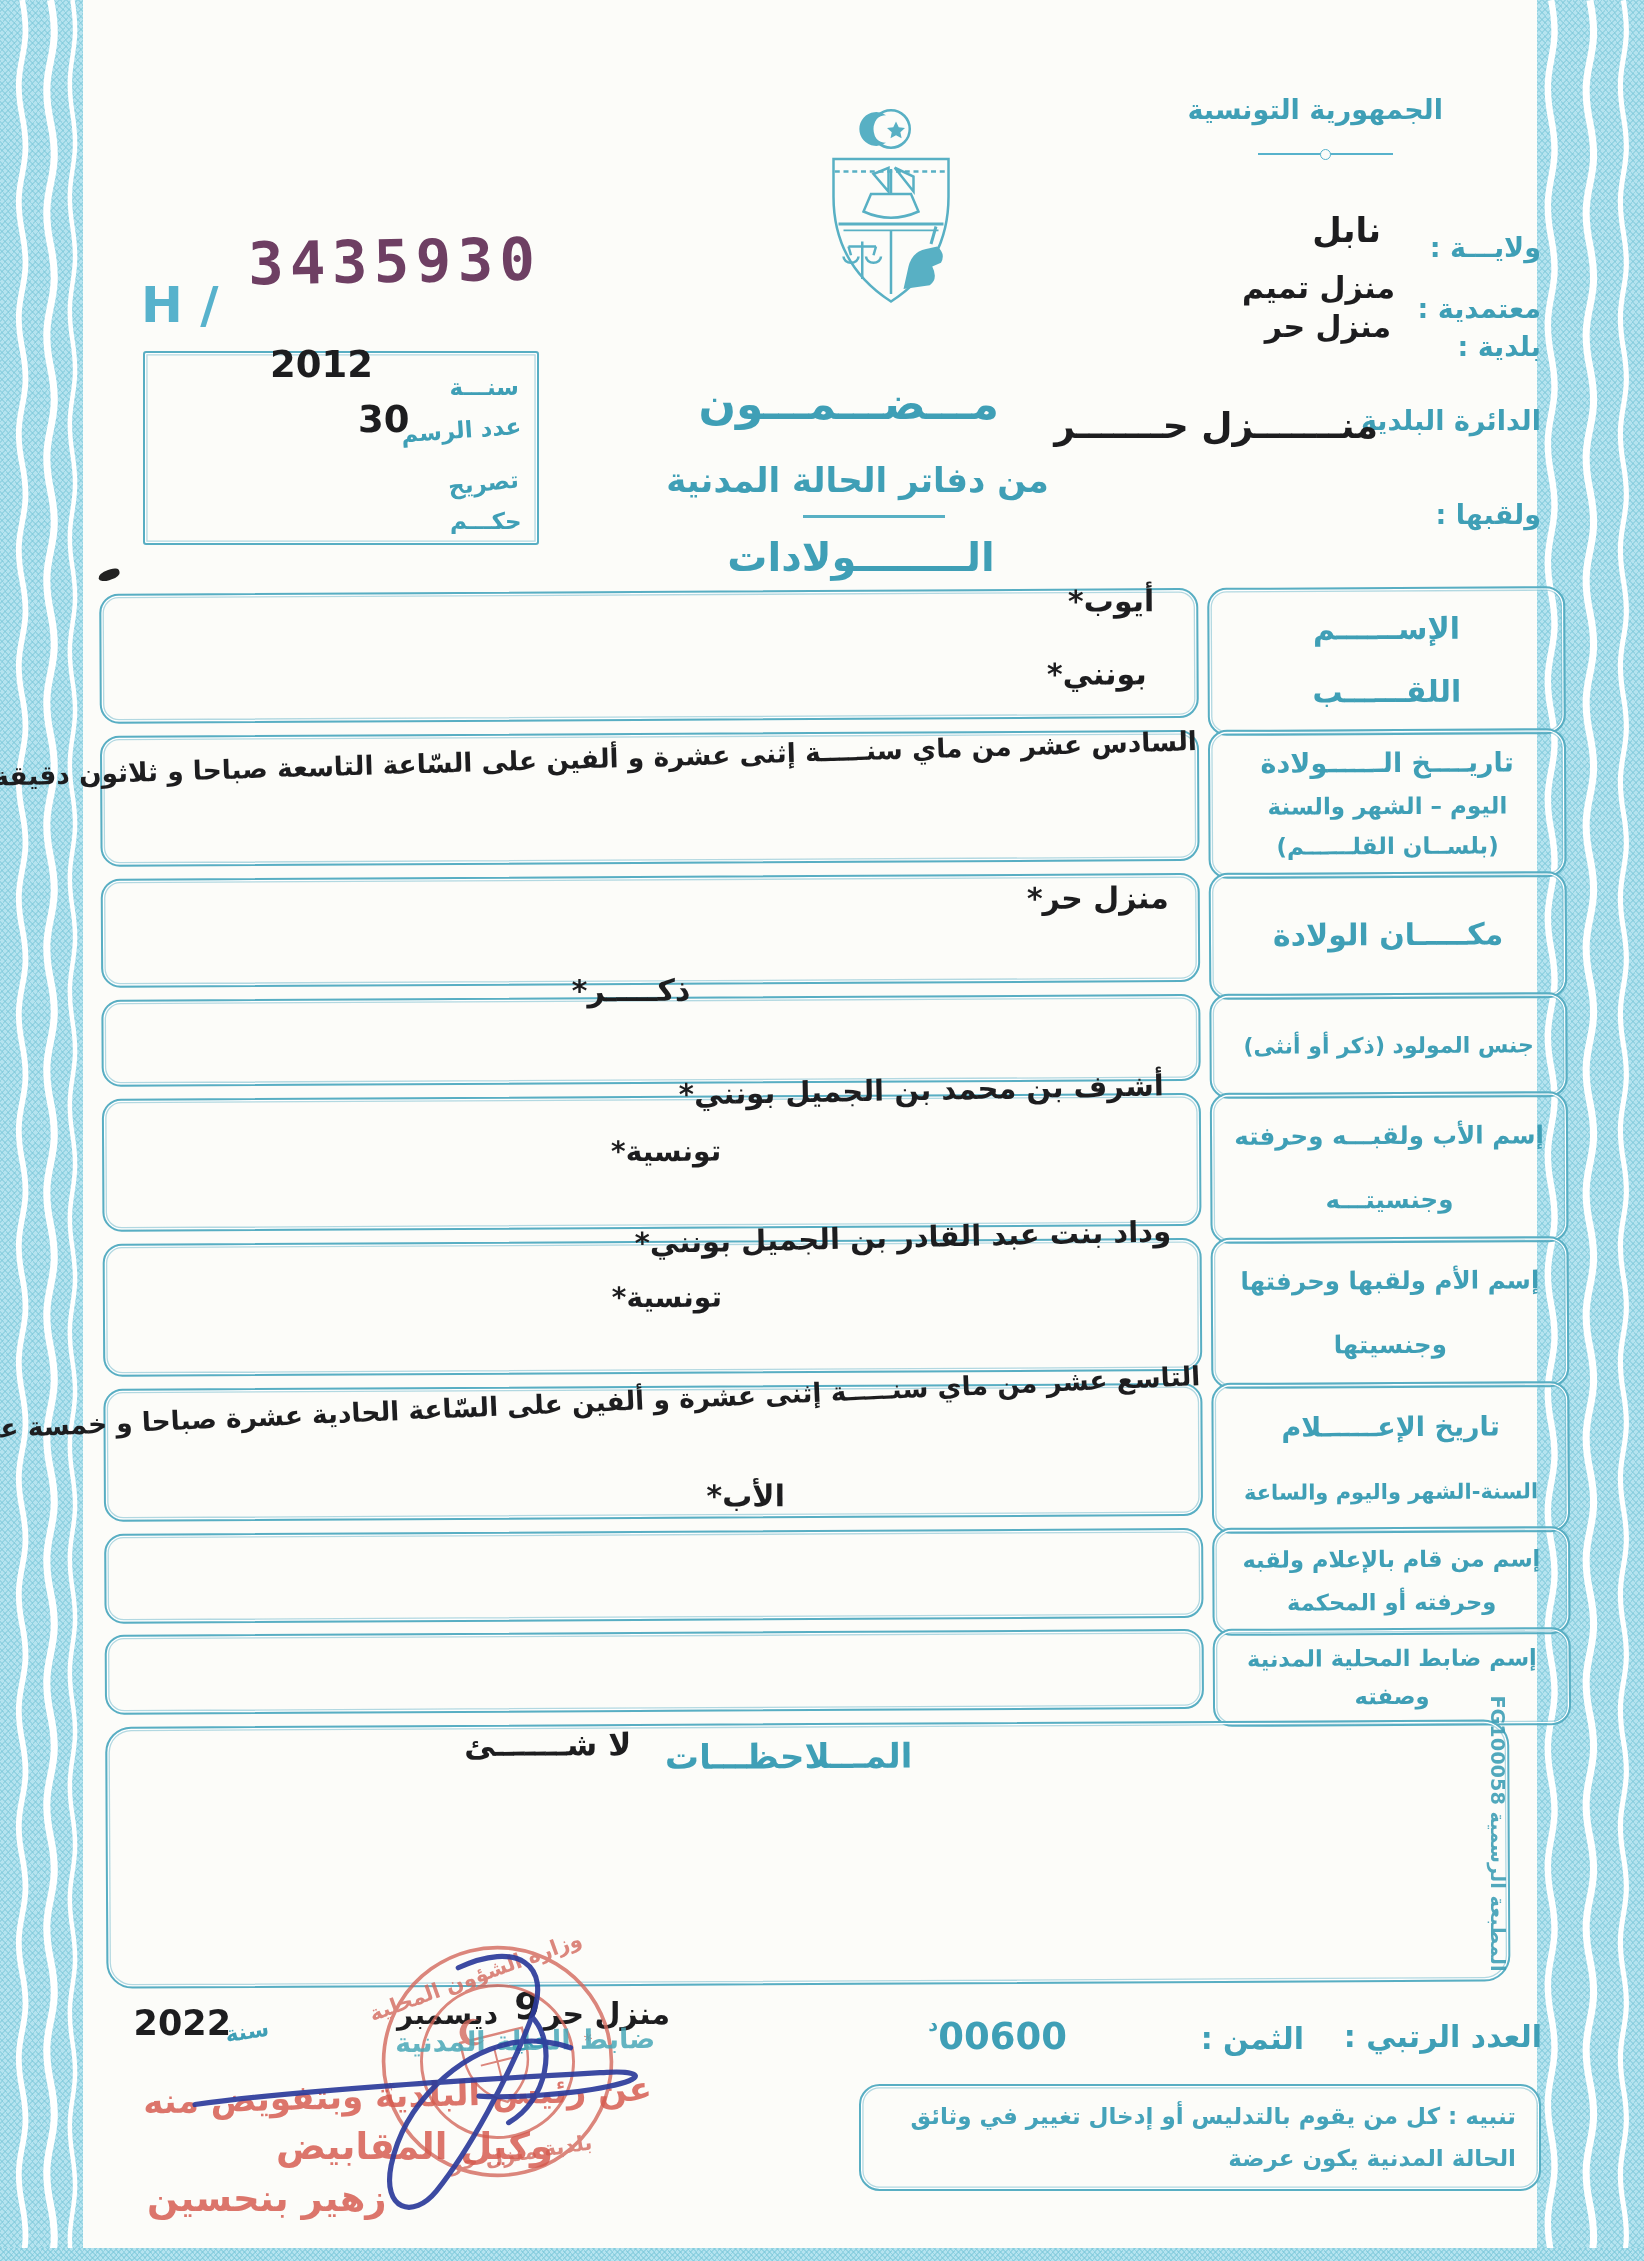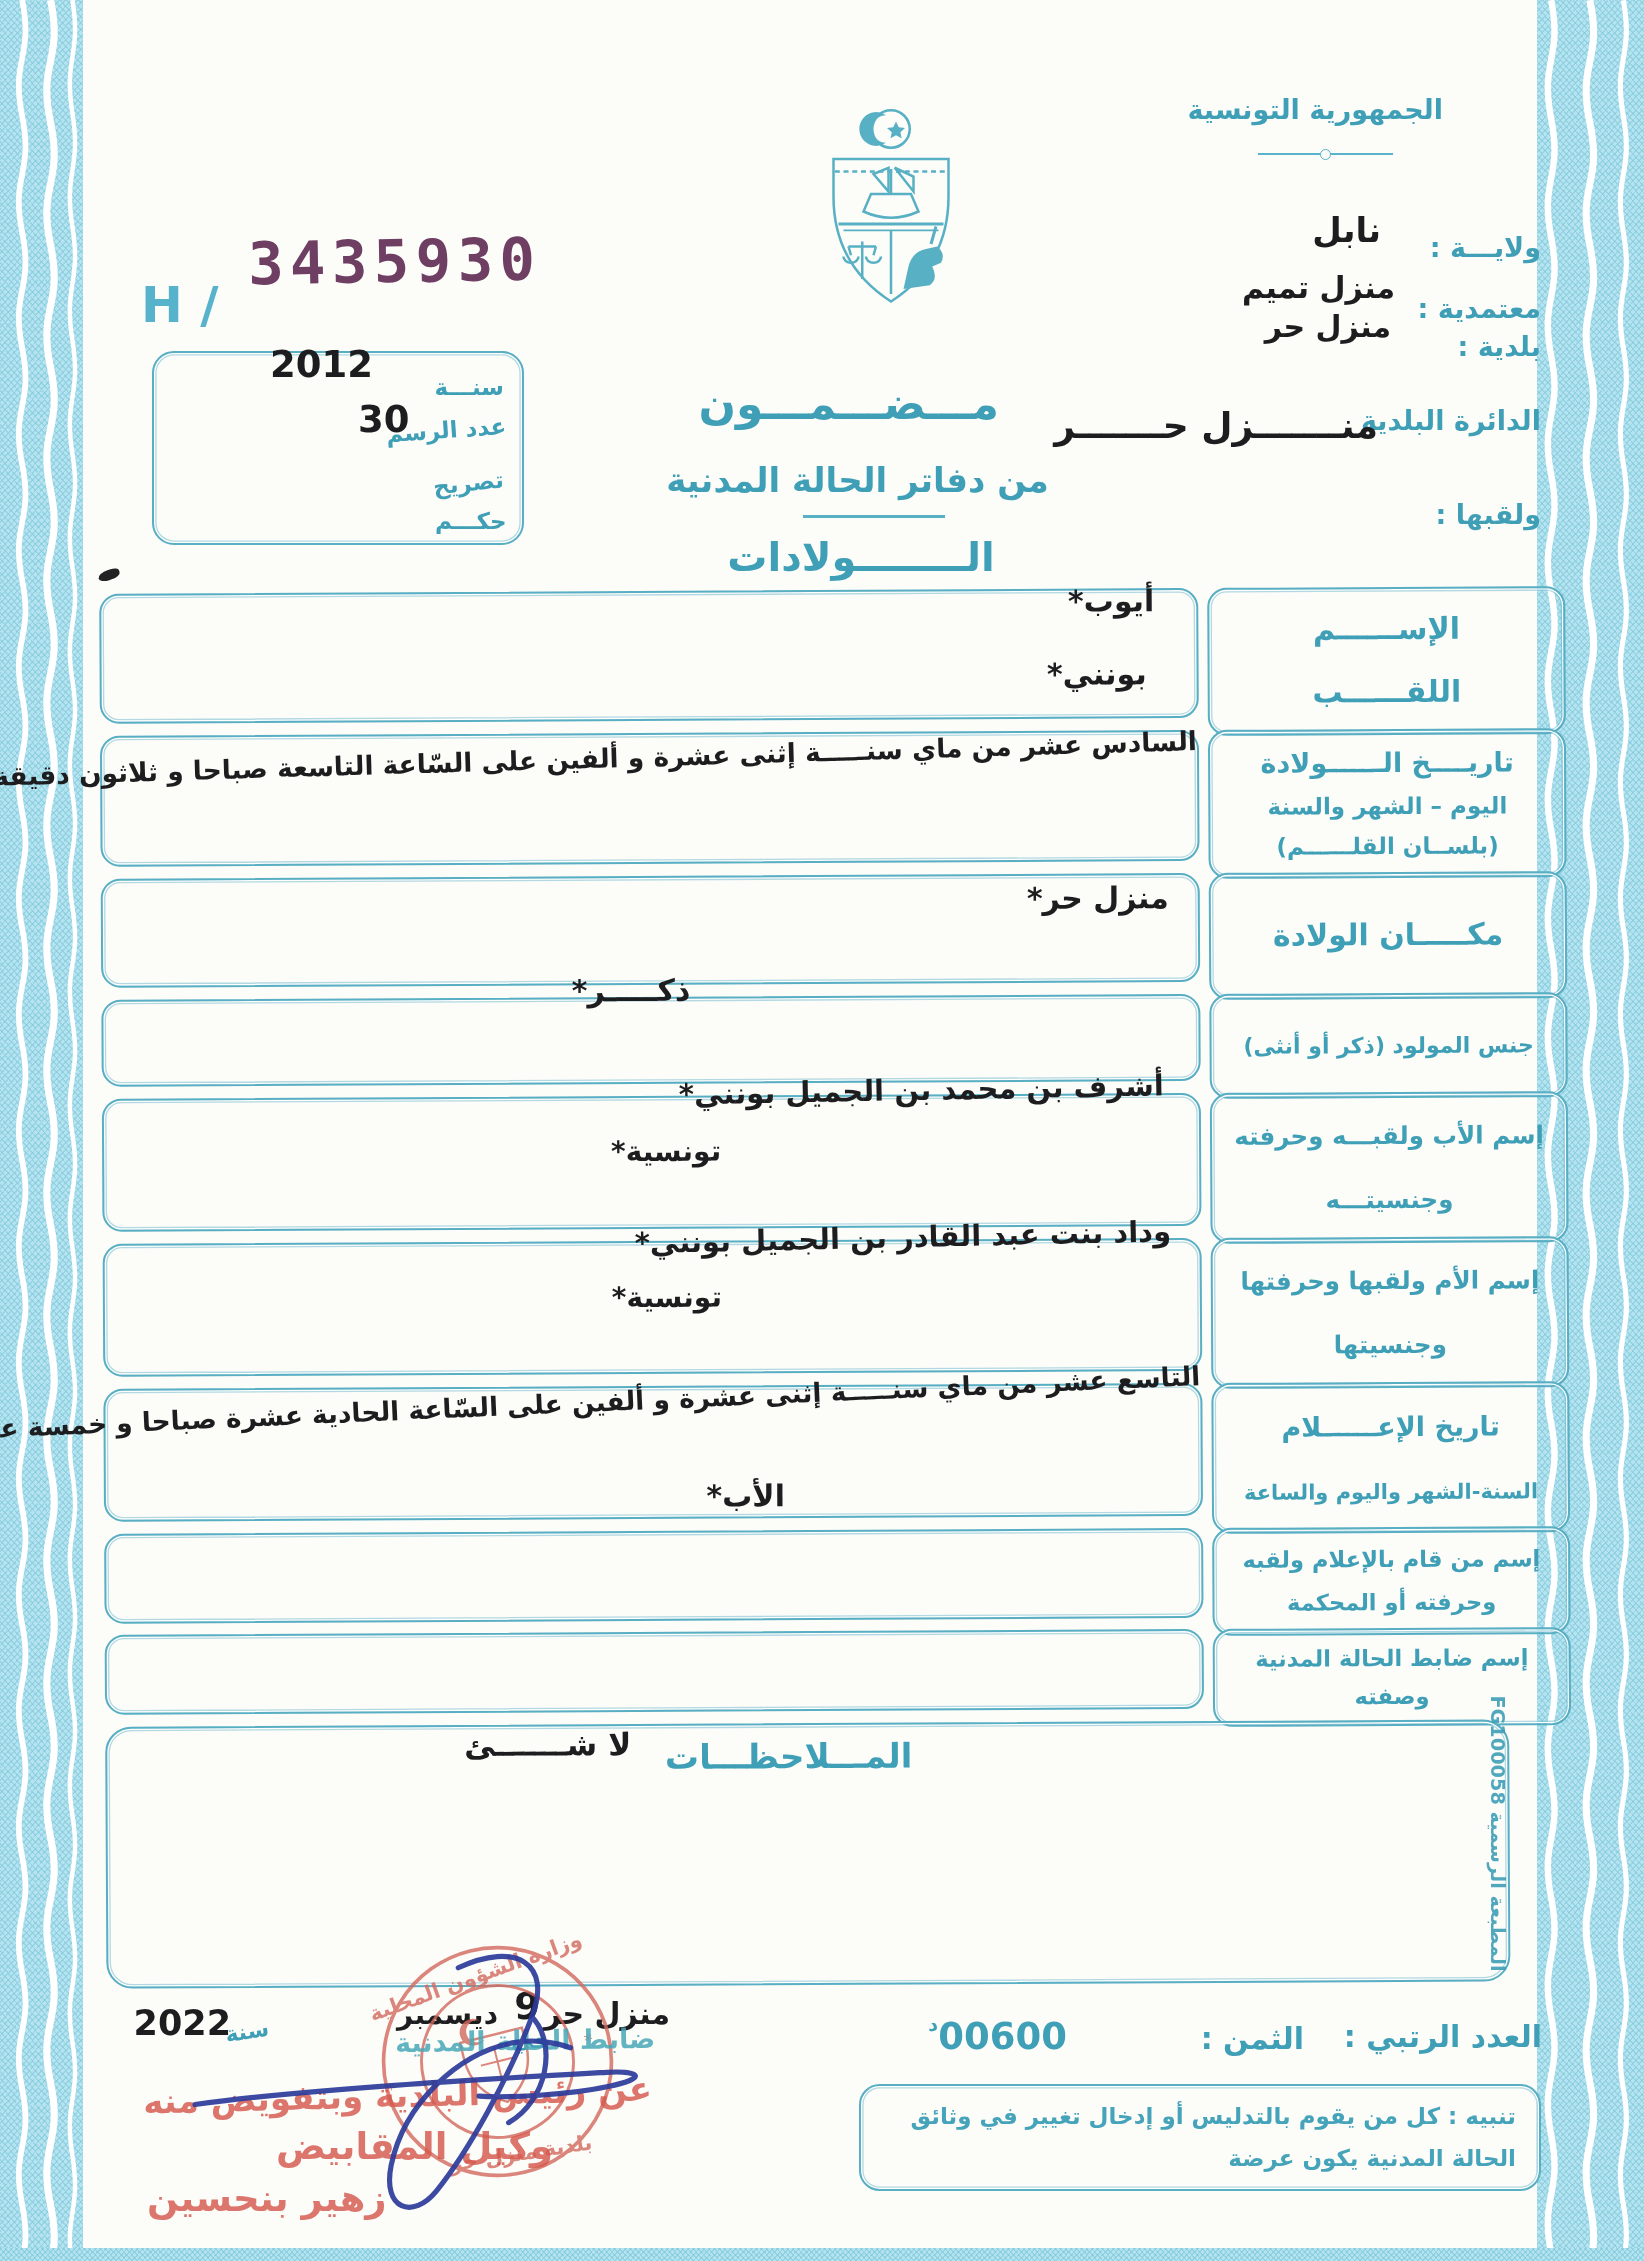--- a/index.html
+++ b/index.html
@@ -92,21 +92,21 @@
   <div class="abs t" style="right:103px;top:232px;font-size:27px;">ولايـــة :</div>
   <div class="abs k" style="right:263px;top:210px;font-size:34px;">نابل</div>
   <div class="abs t" style="right:103px;top:293px;font-size:27px;">معتمدية :</div>
   <div class="abs k" style="right:249px;top:270px;font-size:30px;">منزل تميم</div>
   <div class="abs t" style="right:103px;top:331px;font-size:27px;">بلدية :</div>
   <div class="abs k" style="right:253px;top:309px;font-size:30px;">منزل حر</div>
   <div class="abs t" style="right:103px;top:405px;font-size:27px;">الدائرة البلدية</div>
   <div class="abs k" style="right:266px;top:405px;font-size:36px;">منـــــــزل حـــــــر</div>
   <div class="abs t" style="right:103px;top:499px;font-size:27px;">ولقبها :</div>
 
-  <div class="fbox" style="left:152px;top:351px;width:368px;height:190px;border-radius:22px;">
+  <div class="fbox" style="left:143px;top:351px;width:368px;height:190px;border-radius:3px;padding-left:24px;">
     <span class="abs t" style="right:18px;top:20.6px;font-size:23px;">سنـــة</span>
     <span class="abs t" style="right:15.5px;top:64px;font-size:23px;transform:rotate(-4deg);">عدد الرسم</span>
     <span class="abs t" style="right:18px;top:117px;font-size:23px;transform:rotate(-6deg);">تصريح</span>
     <span class="abs t" style="right:15.5px;top:155px;font-size:23px;">حكـــم</span>
   </div>
   <div class="abs k" style="left:270px;top:343px;font-size:37px;">2012</div>
   <div class="abs k" style="left:358px;top:398px;font-size:37px;">30</div>
 
   <div class="abs" style="left:98px;top:570px;width:22px;height:10.3px;background:#222;border-radius:60% 40% 50% 50%;transform:rotate(-18deg);"></div>
 
@@ -154,21 +154,21 @@
     </div>
 
     <div class="fbox" style="left:102px;top:1530px;width:1095px;height:86px;"></div>
     <div class="fbox lbox" style="left:1210px;top:1530px;width:331px;height:86px;">
       <span class="lt" style="font-size:22.6px;">إسم من قام بالإعلام ولقبه</span>
       <span class="lt" style="font-size:22.6px;">وحرفته أو المحكمة</span>
     </div>
 
     <div class="fbox" style="left:102px;top:1631px;width:1095px;height:76px;"></div>
     <div class="fbox lbox" style="left:1210px;top:1631px;width:331px;height:76px;">
-      <span class="lt" style="font-size:22.6px;">إسم ضابط الحالة المدنية</span>
+      <span class="lt" style="font-size:22.6px;">إسم ضابط المحلية المدنية</span>
       <span class="lt" style="font-size:22.6px;">وصفته</span>
     </div>
 
     <div class="fbox" style="left:102px;top:1723px;width:1400px;height:258px;border-radius:26px;"></div>
     <div class="abs t" style="left:677px;top:1736px;width:232px;text-align:center;font-size:34px;font-weight:bold;">المـــلاحظـــات</div>
 
     <div class="entry" style="right:487px;top:585px;font-size:30px;">أيوب*</div>
     <div class="entry" style="right:495px;top:658px;font-size:30px;">بونني*</div>
     <div class="entry" style="right:445px;top:727px;font-size:26.4px;transform:rotate(-1.4deg);transform-origin:100% 50%;">السادس عشر من ماي سنـــــة إثنى عشرة و ألفين  على السّاعة التاسعة صباحا و ثلاثون دقيقة*</div>
     <div class="entry" style="right:474px;top:882px;font-size:30px;">منزل حر*</div>

